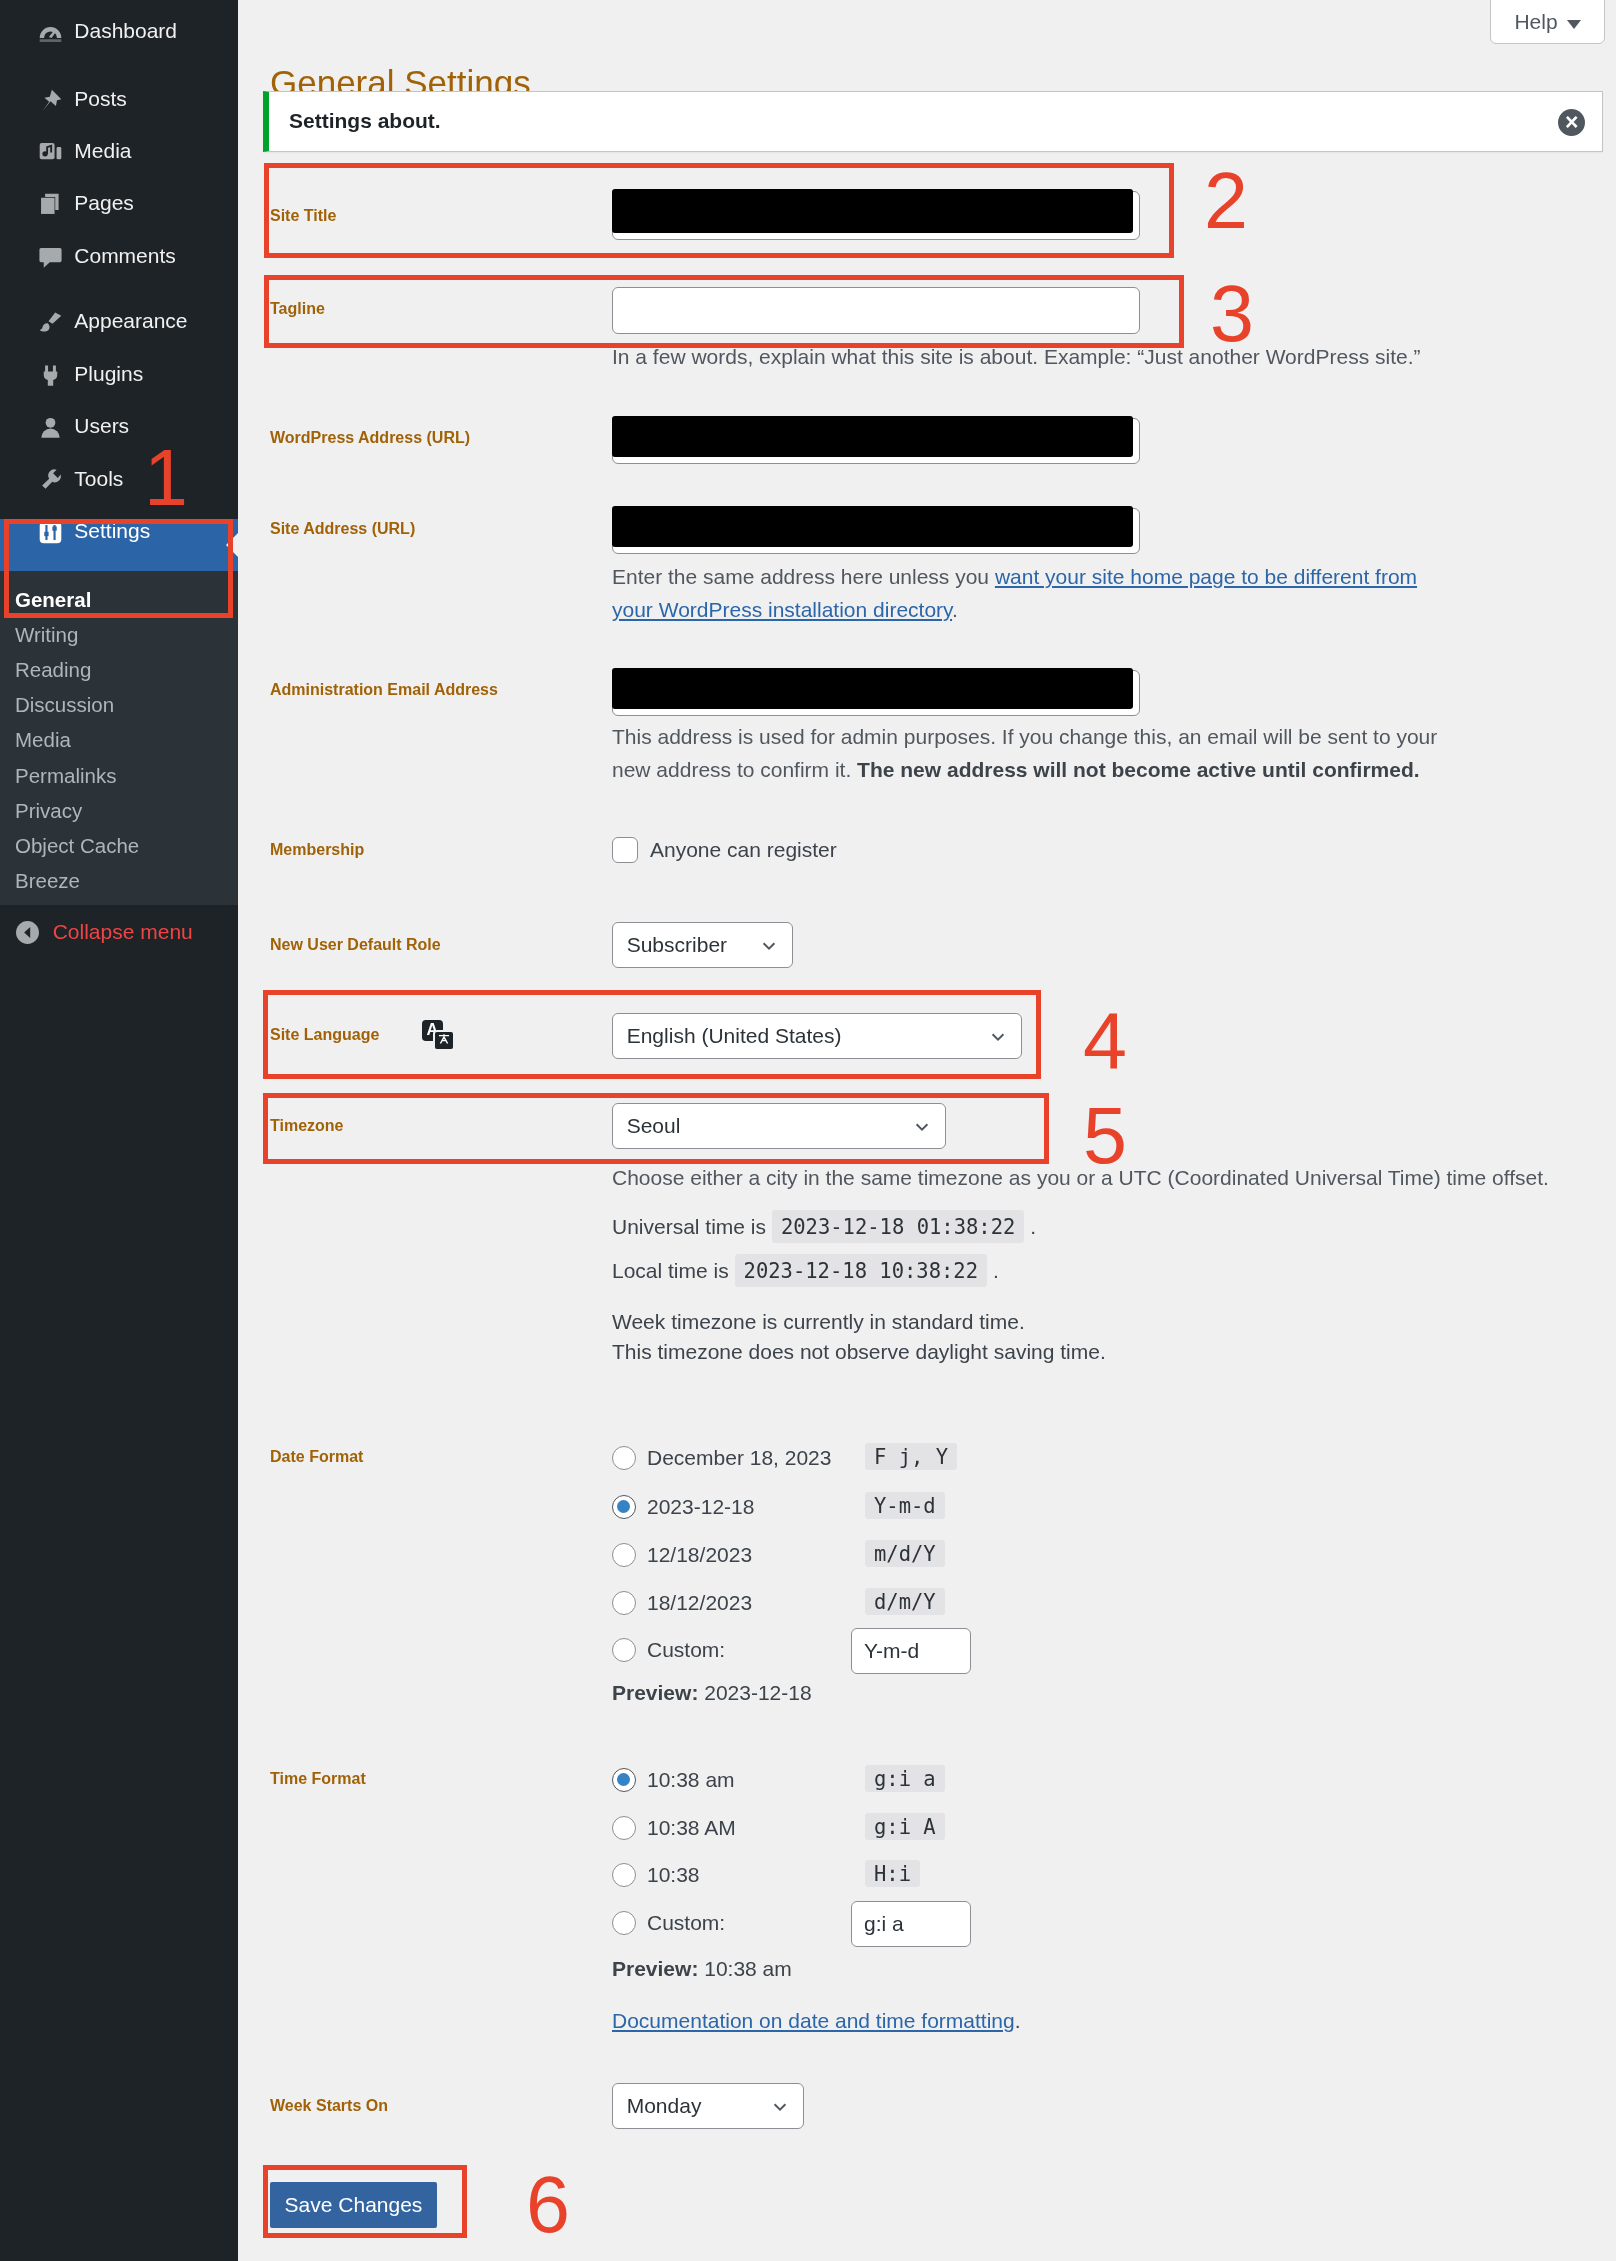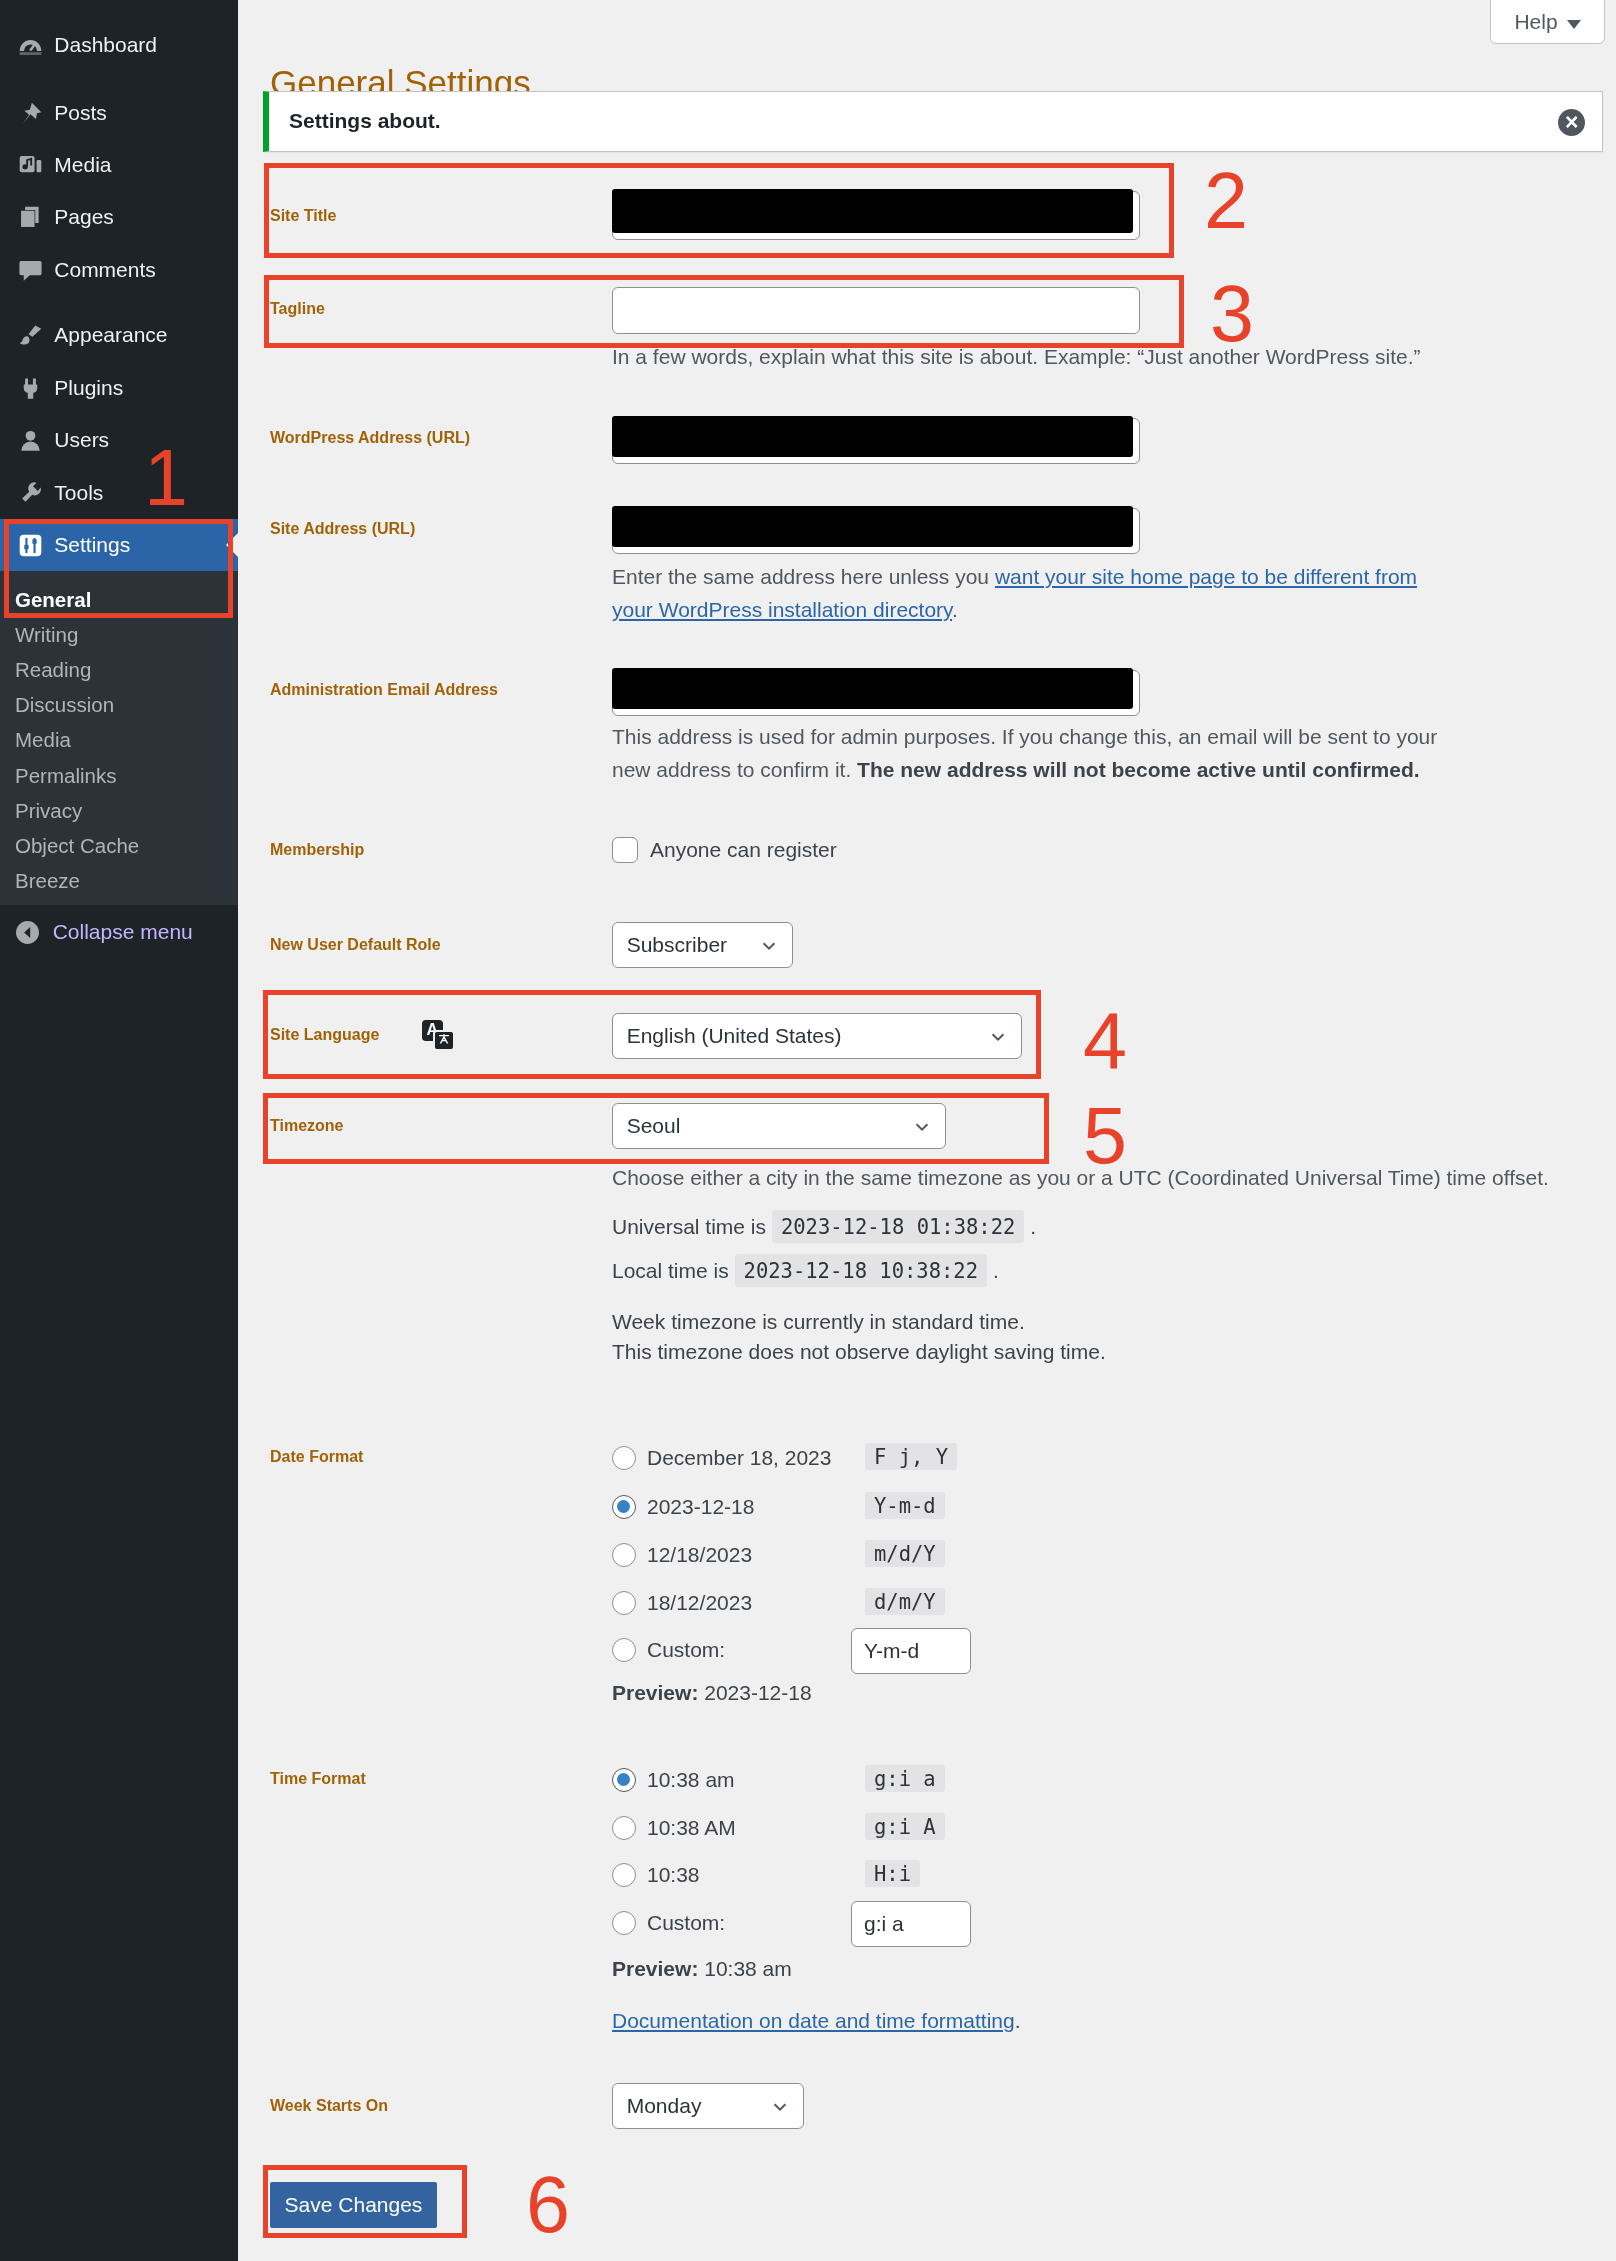--- a/index.html
+++ b/index.html
@@ -3,34 +3,34 @@
 <meta charset="utf-8">
 <style>
   * { box-sizing: border-box; }
   html,body { margin:0; padding:0; }
   body {
     width:1617px; height:2261px; position:relative; overflow:hidden;
     background:#f0f0f1; font-family:"Liberation Sans", sans-serif; color:#3c434a;
   }
   
   #sidebar { position:absolute; left:0; top:0; width:238px; height:2261px; background:#1d2327; }
-  .mi { position:absolute; left:0; width:238px; height:52px; display:flex; align-items:center; cursor:pointer; }
+  .mi { position:absolute; left:0; width:238px; height:52px; display:flex; align-items:flex-start; cursor:pointer;padding-left:20px; }
   .mi .ic { width:27px; height:27px; margin-left:16.7px; flex:0 0 27px; }
   .mi .ic svg { width:27px; height:27px; display:block; }
   .mi .t { margin-left:10.6px; font-size:21px; color:#f0f0f1; }
   .mi.active { background:#2b65a8; }
   .mi.active .t { color:#fff; font-weight:500; }
   .mi.active .arrow { position:absolute; right:0; top:50%; margin-top:-12px; width:0; height:0;
     border:12px solid transparent; border-right-color:#f0f0f1; border-left:none; }
   #submenu { position:absolute; left:0; top:571px; width:238px; height:334px; background:#2c3338; }
   .smi { position:absolute; left:15px; height:35px; line-height:35px; font-size:20.5px; color:#b0b5ba; cursor:pointer; }
   .smi.current { color:#fff; font-weight:700; }
   #collapse { position:absolute; left:0; top:909px; width:238px; height:46px; display:flex; align-items:center; cursor:pointer; }
   #collapse .ic { width:27px; height:27px; margin-left:13.7px; }
-  #collapse .t { margin-left:12px; font-size:21px; color:#c4b5fd; }
+  #collapse .t { margin-left:12px; font-size:21px; color:#ef4444; }
   
   #help-tab { position:absolute; left:1490px; top:-9px; width:115px; height:53px; background:#fff;
     border:1.5px solid #c3c4c7; border-radius:0 0 6px 6px; display:flex; align-items:flex-end;
     justify-content:center; padding-bottom:9px; cursor:pointer; }
   #help-tab .t { font-size:21px; color:#50575e; }
   #help-tab .caret { width:0; height:0; border-left:7.6px solid transparent; border-right:7.6px solid transparent;
     border-top:9px solid #50575e; margin:0 0 4.6px 9px; }
   #page-title { position:absolute; left:270px; top:40px; font-size:35px; font-weight:400; color:#a16207; }
   #notice { position:absolute; left:263px; top:91px; width:1340px; height:61px; background:#fff;
     border:1.5px solid #c3c4c7; border-left:6px solid #00a32a; box-shadow:0 1.5px 1.5px rgba(0,0,0,.04); }

